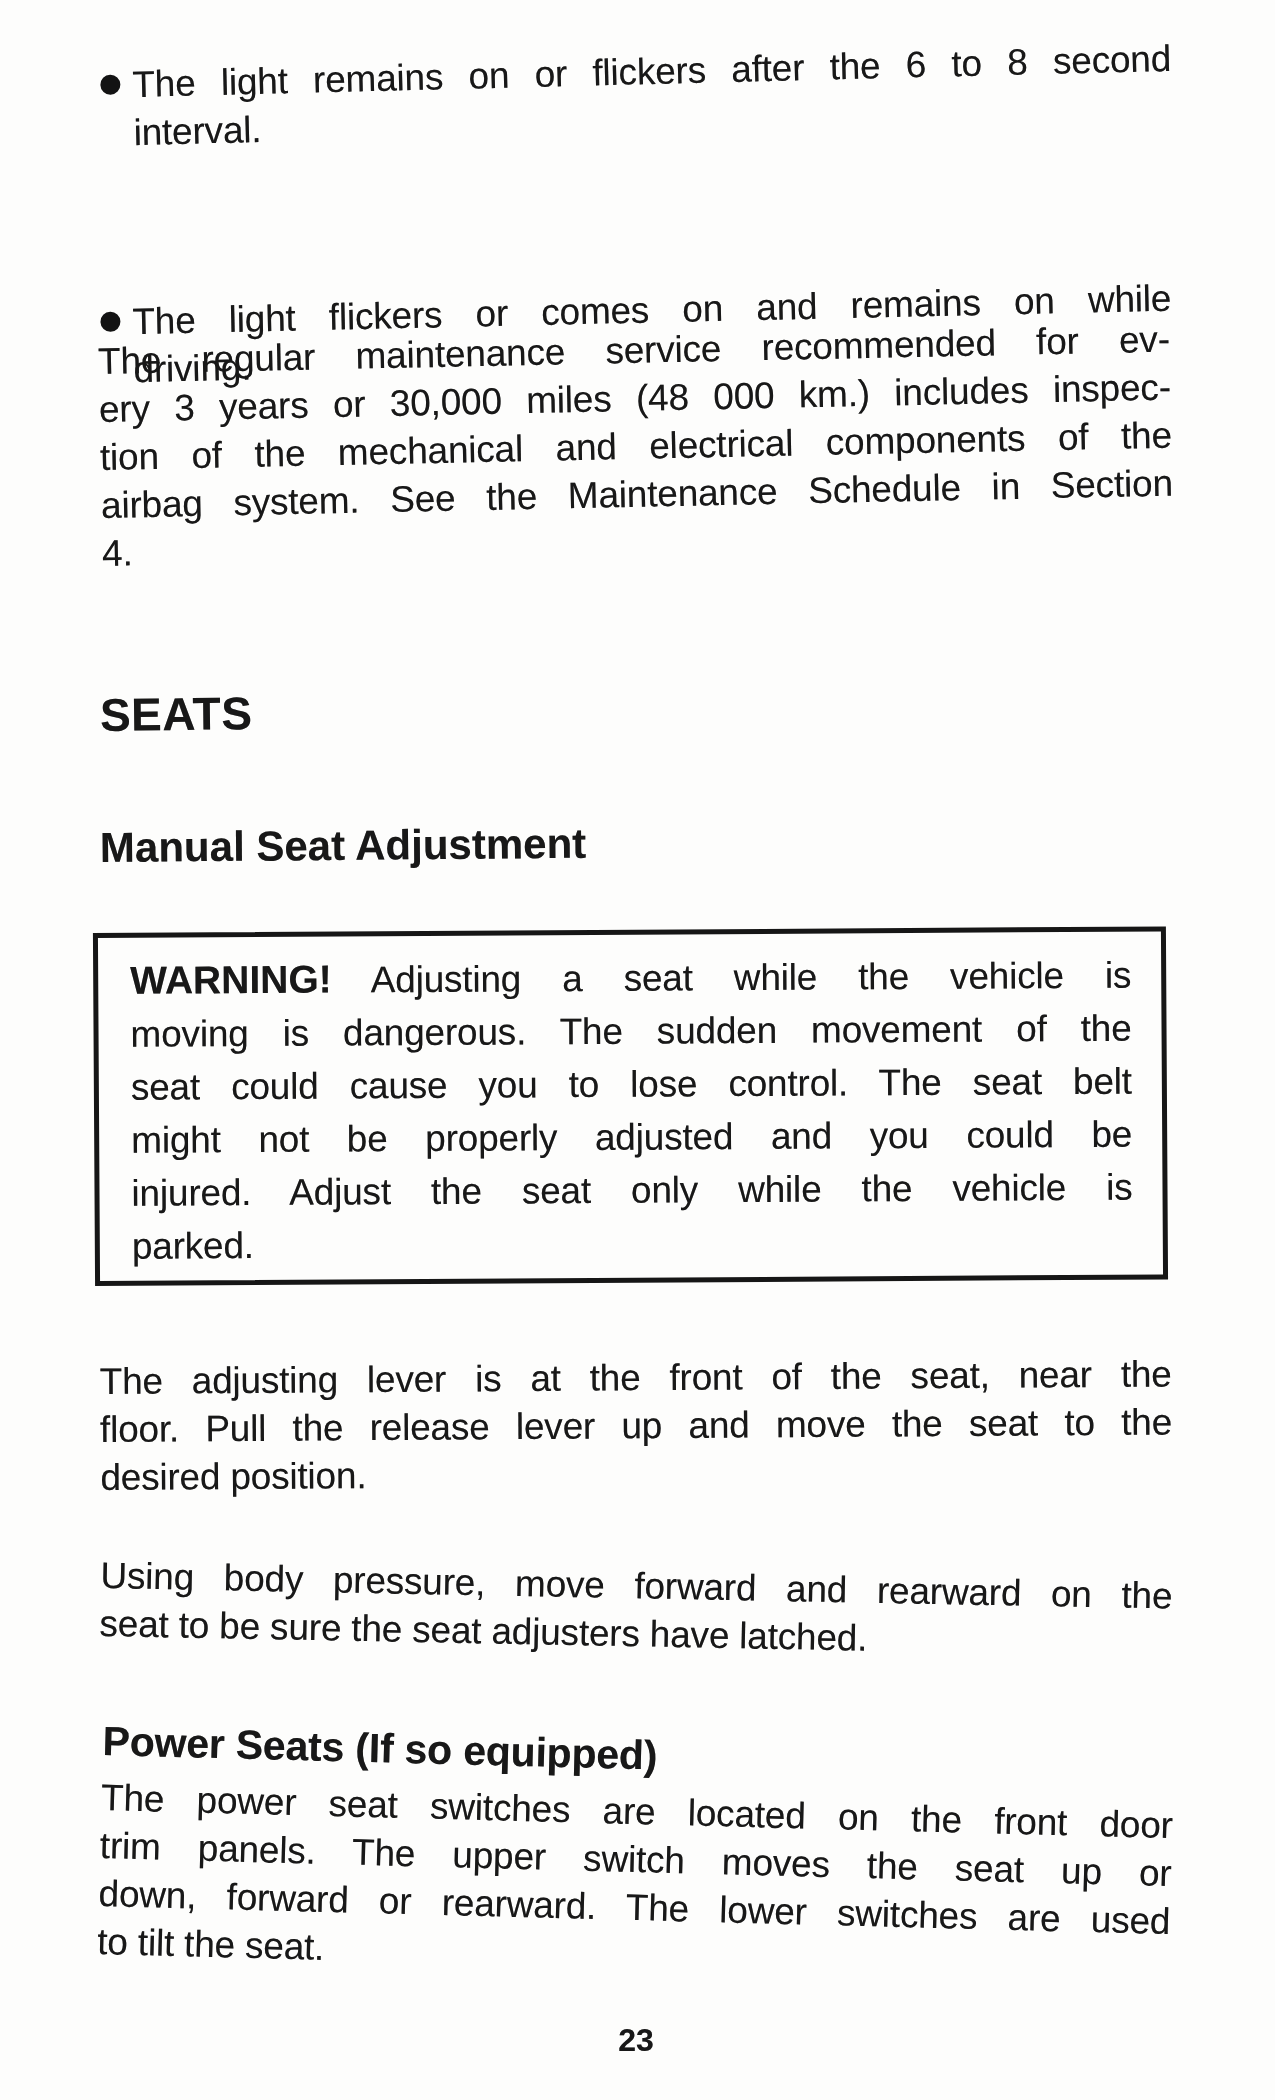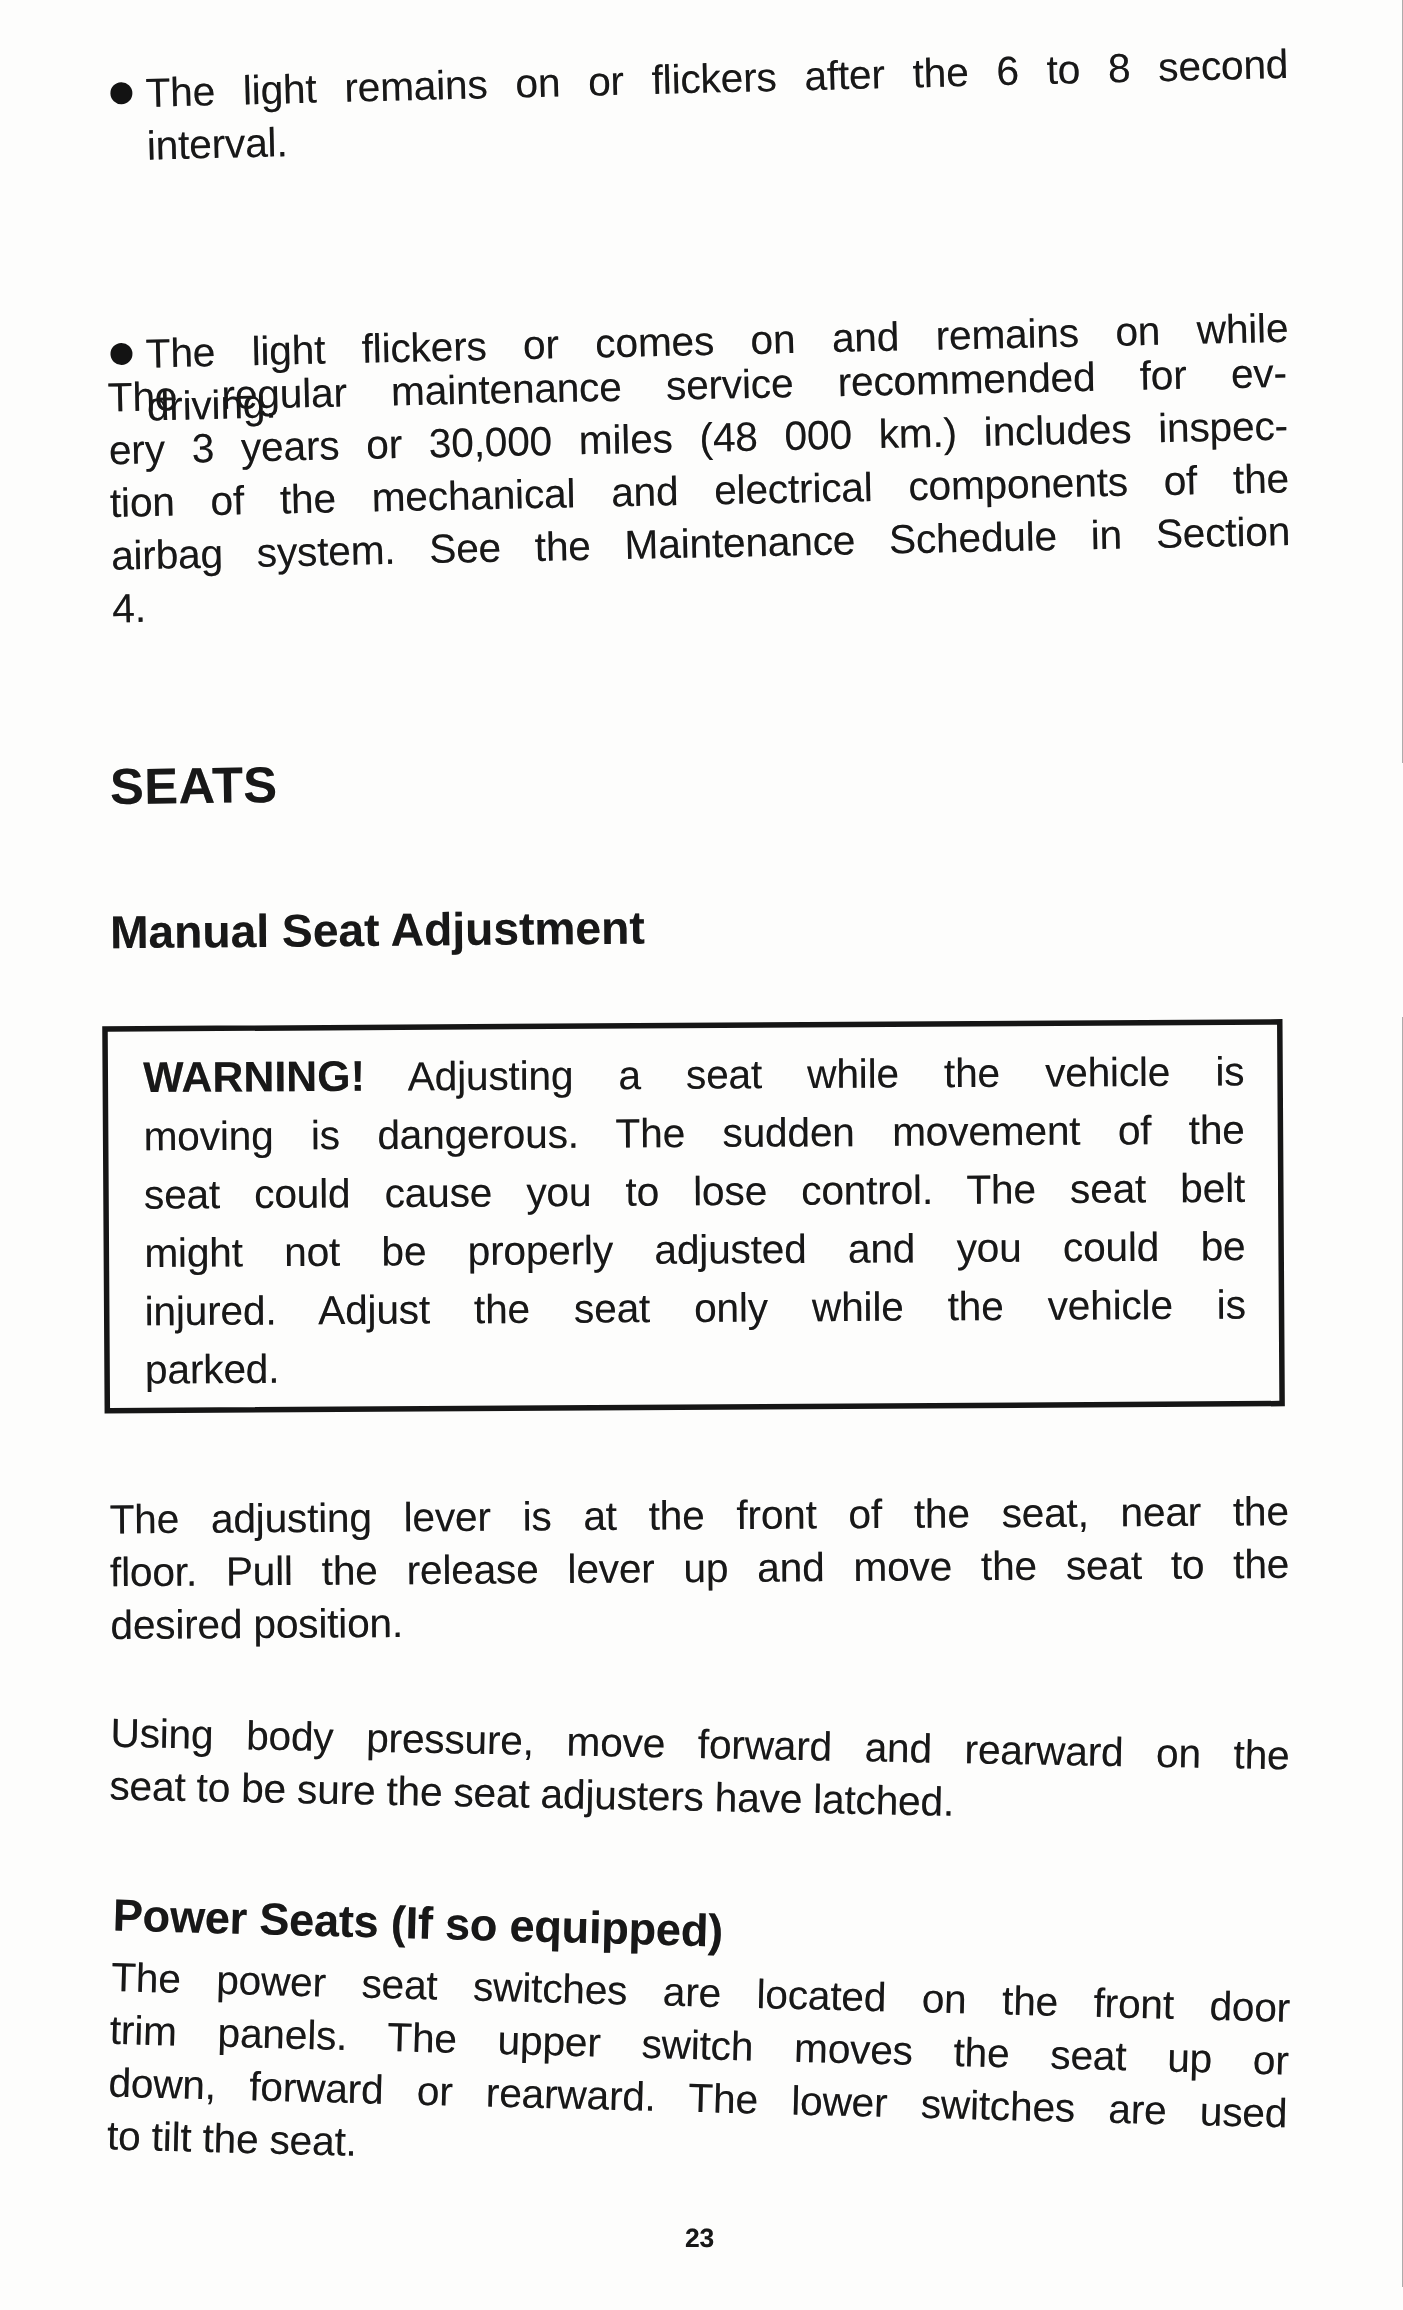--- a/index.html
+++ b/index.html
@@ -35,21 +35,21 @@
     transform:rotate(-0.35deg);
     border:5px solid #161616;
     padding:16px 30px 8px 32px;
     font-size:37px;line-height:53px;letter-spacing:-0.2px;
   }
   .warn-label{font-weight:bold;font-size:39px;letter-spacing:0;}
   #blk-adjust{top:1358px;transform:rotate(-0.4deg);}
   #blk-using{top:1552px;transform:rotate(1.1deg);}
   #blk-power{top:1716px;transform:rotate(1.5deg);}
   .power-heading{font-size:41px;font-weight:bold;margin-bottom:8px;line-height:50px;}
-  #blk-pagenum{top:2022px;text-align:center;font-size:24px;font-weight:bold;}
+  #blk-pagenum{top:2022px;text-align:center;font-size:32px;font-weight:bold;}
 </style>
 </head>
 <body>
 
 <div class="page">
   <div class="content">
 
     <div class="blk body-text bullet" id="blk-bullet1">
       <span class="dot"></span>
       <div class="jl">The light remains on or flickers after the 6 to 8 second</div>

